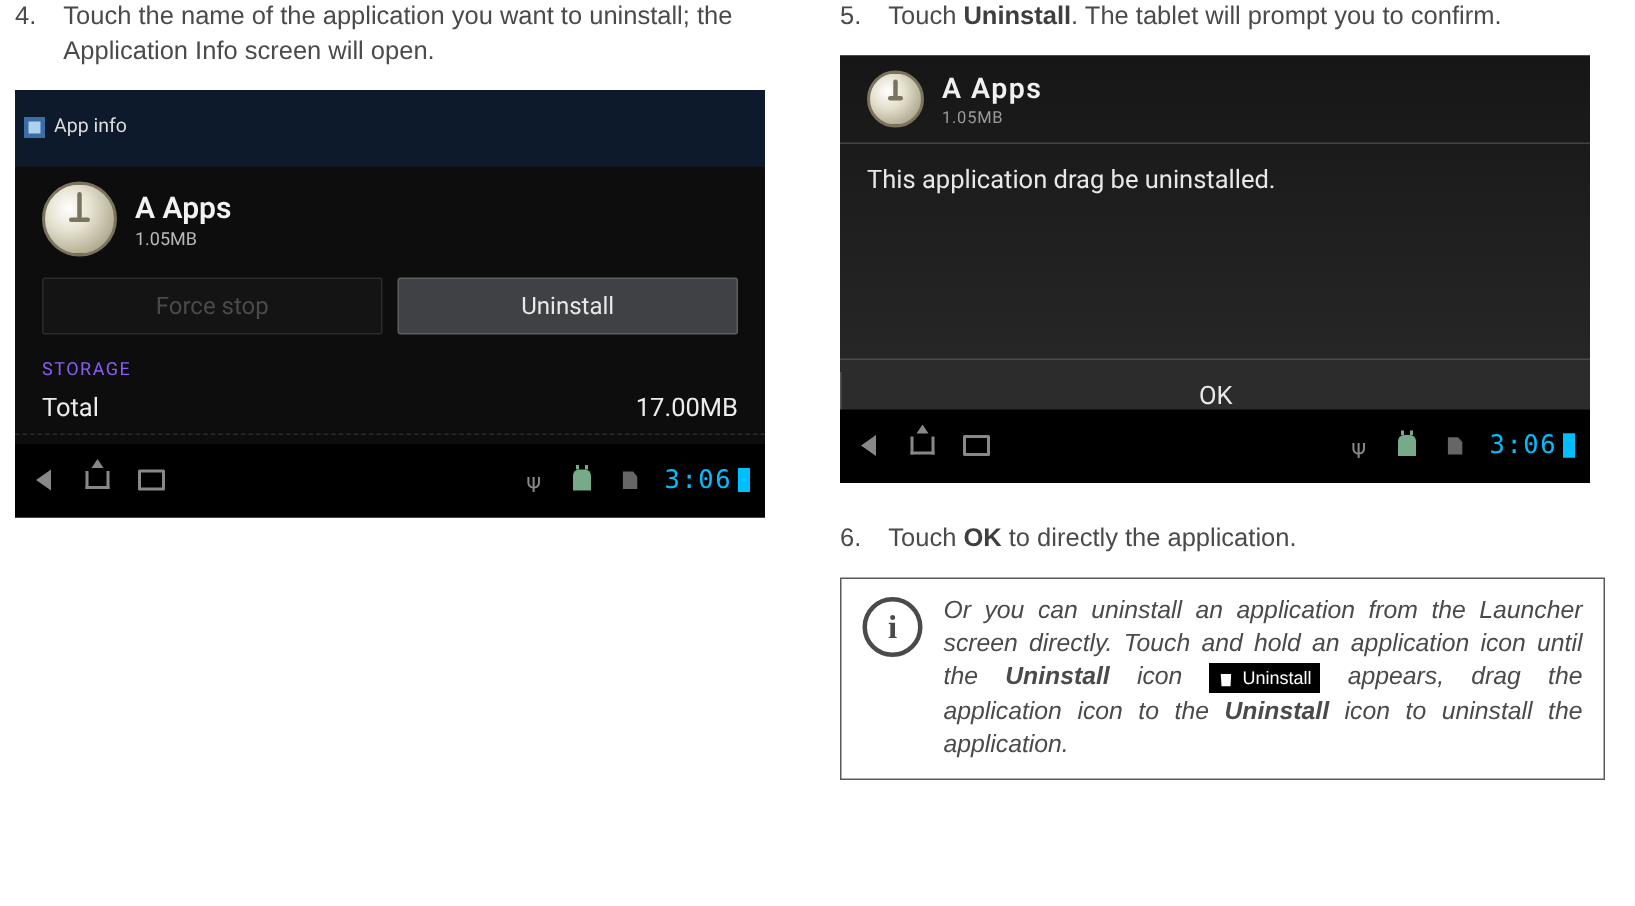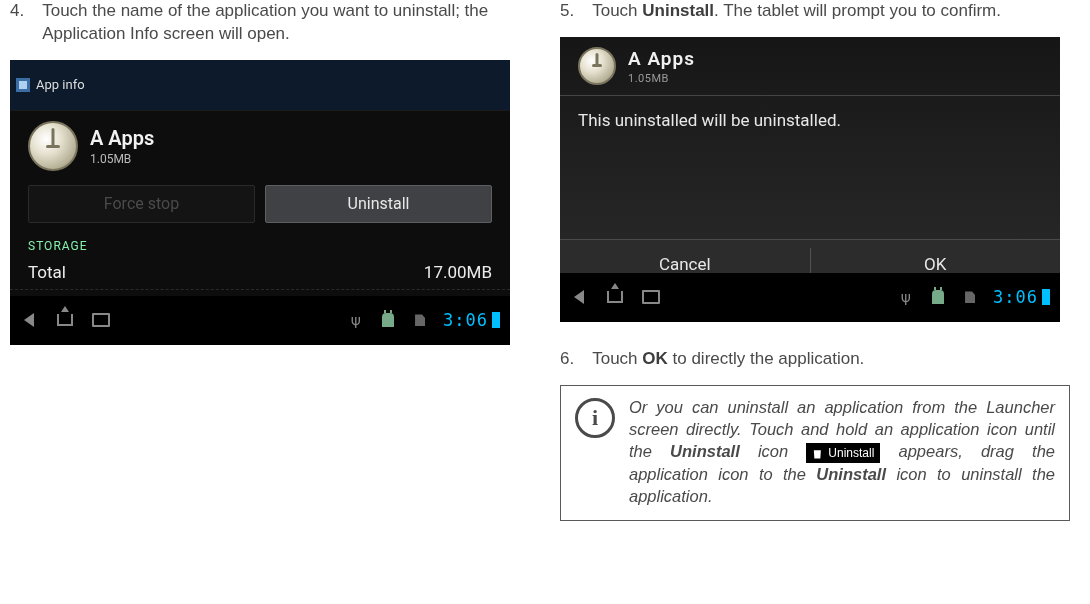--- a/index.html
+++ b/index.html
@@ -103,21 +103,21 @@
   .s1-btn.enabled {
     background: #3f4144;
     border: 1px solid #5c5e61;
     color: #e8e8e8;
   }
 
   .s1-section-label {
     padding: 6px 18px 2px;
     font-size: 12px;
     letter-spacing: 1px;
-    color: #86efac;
+    color: #8b5cf6;
   }
   .s1-row {
     display:flex; justify-content:space-between;
     padding: 7px 18px;
     font-size: 17px;
     color: #ececec;
     border-bottom: 1px dashed rgba(255,255,255,0.12);
   }
   .s1-row:last-child { border-bottom: none; }
 
@@ -353,25 +353,22 @@
 
     <div class="shot shot2">
       <div class="s2-body">
         <div class="s2-header">
           <div class="coin-icon coin-small"></div>
           <div>
             <div class="s2-appname">A Apps</div>
             <div class="s2-appsize">1.05MB</div>
           </div>
         </div>
-        <div class="s2-msg">This uninstalled will be uninstalled.</div>
+        <div class="s2-msg">This application drag be uninstalled.</div>
         <div class="s2-buttonbar">
-          <div class="s2-btn">
-            <span>Cancel</span>
-          </div>
           <div class="s2-divider"></div>
           <div class="s2-btn">
             <span>OK</span>
           </div>
         </div>
       </div>
       <div class="navbar">
         <div class="nav-left">
           <span class="nav-ic">
               <span class="tri-left"></span>

